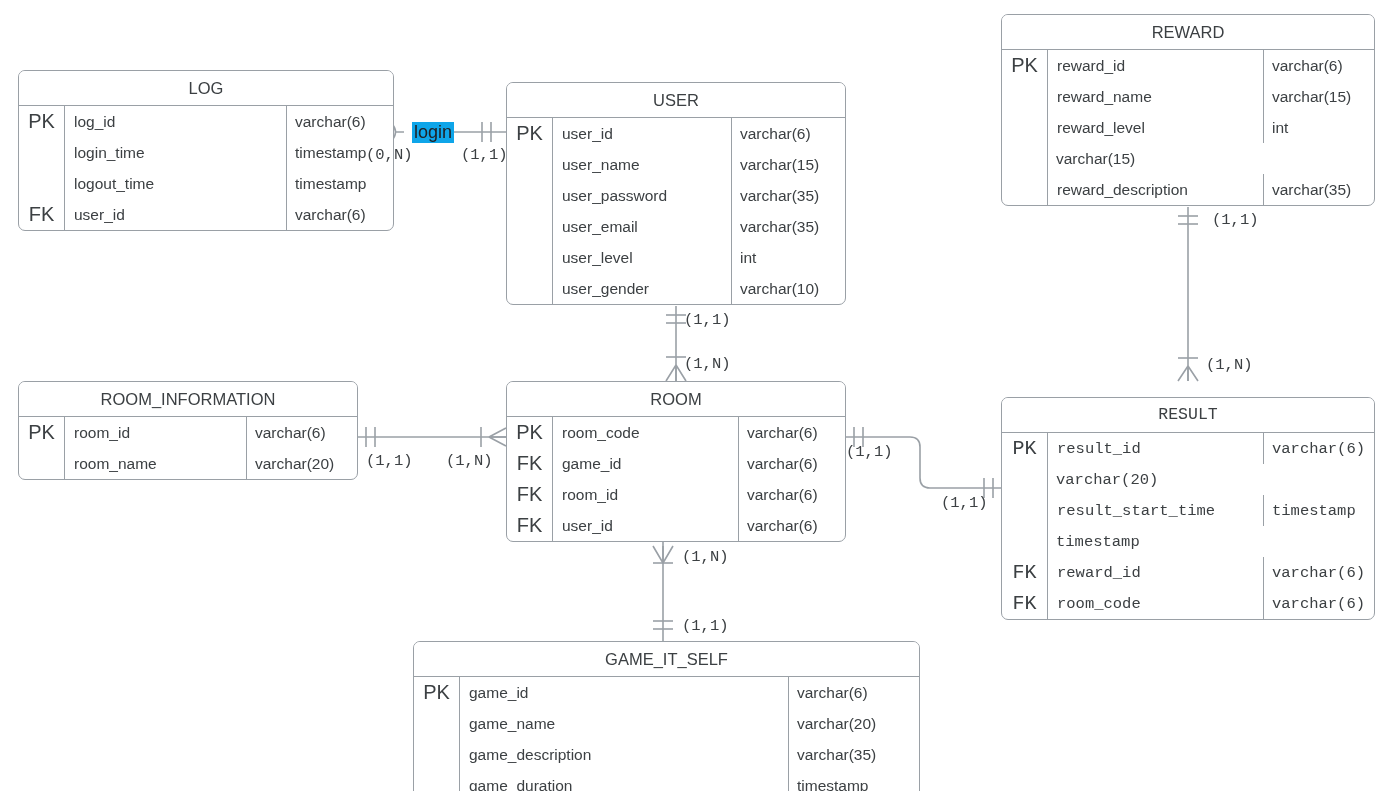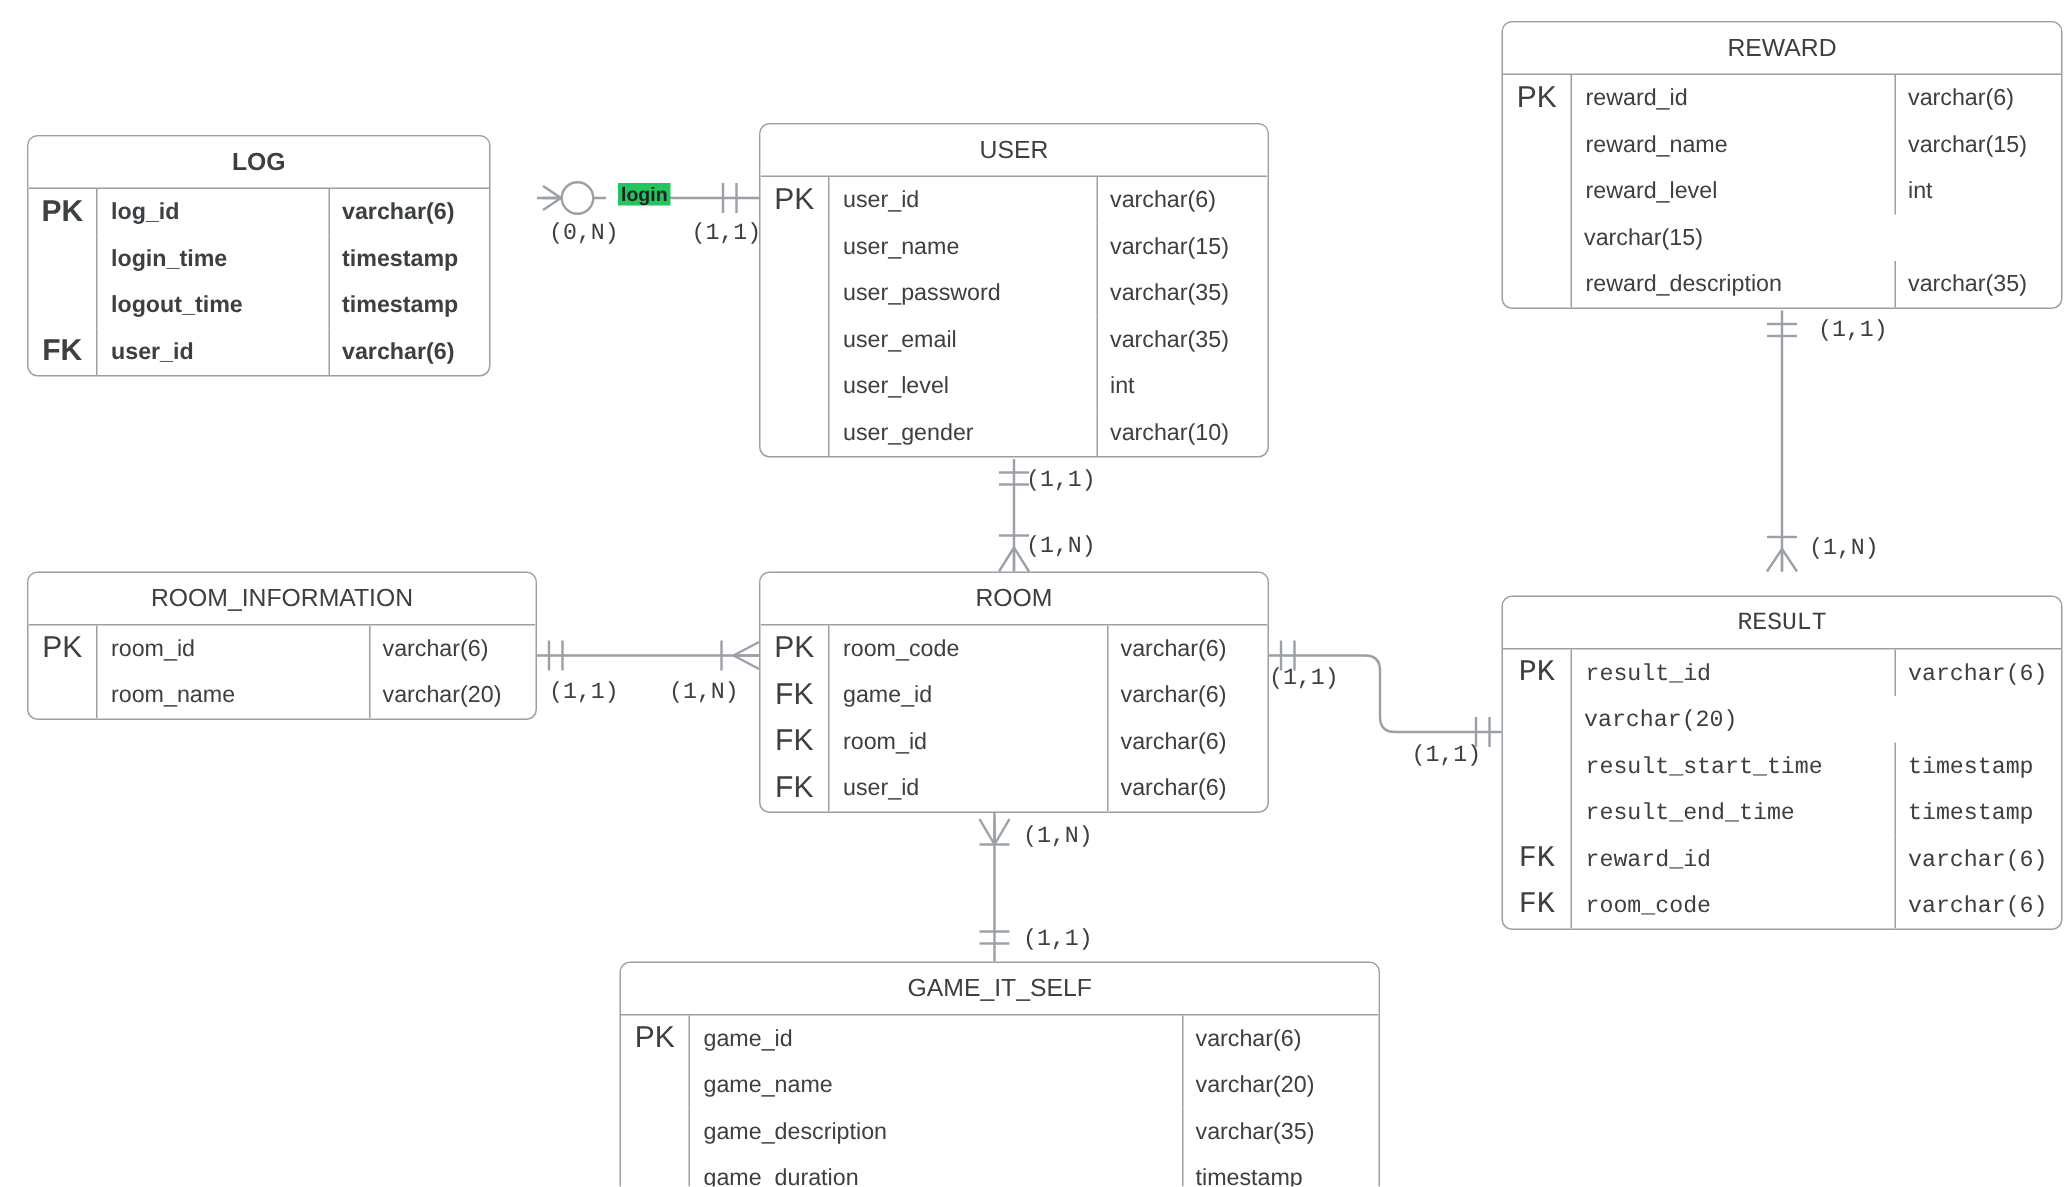--- a/index.html
+++ b/index.html
@@ -100,24 +100,24 @@
   .card-label {
     position: absolute;
     font-size: 15.5px;
     color: #3c4043;
     white-space: nowrap;
     z-index: 8;
     font-family: Liberation Mono, monospace;
   }
   .rel-label {
     position: absolute;
-    font-size: 13px;
-    font-weight: bold;
+    font-size: 18px;
+    font-weight: normal;
     color: #202124;
-    background: #22c55e;
+    background: #0ea5e9;
     padding: 0 2px;
     white-space: nowrap;
     z-index: 9;
   }
 </style>
 </head>
 <body>
 
 <svg id="canvas" viewBox="0 0 1377 791" xmlns="http://www.w3.org/2000/svg">
   <g stroke="#9aa0a6" stroke-width="1.6" fill="none" stroke-linecap="butt">
@@ -180,21 +180,21 @@
 
       <path d="M 663 563 L 653 546 M 663 563 L 673 546 M 663 563 L 663 546"></path>
       <line x1="653" y1="563" x2="673" y2="563"></line>
 
       <line x1="653" y1="621" x2="673" y2="621"></line>
       <line x1="653" y1="629" x2="673" y2="629"></line>
     </g>
   </g>
 </svg>
 
-<div class="entity e-log" style="left:18px; top:90px; width:309px;font-weight:bold;">
+<div class="entity e-log" style="left:18px; top:70px; width:376px;">
   <div class="title">LOG</div>
   <div class="rows">
     <div class="row">
       <div class="key kcol">PK</div>
       <div class="name">log_id</div>
       <div class="type">varchar(6)</div>
     </div>
     <div class="row">
       <div class="key kcol"></div>
       <div class="name">login_time</div>
@@ -333,21 +333,20 @@
       <div class="key kcol"></div>
       <div class="type">varchar(20)</div>
     </div>
     <div class="row">
       <div class="key kcol"></div>
       <div class="name">result_start_time</div>
       <div class="type">timestamp</div>
     </div>
     <div class="row">
       <div class="key kcol"></div>
-      <div class="name">result_end_time</div>
       <div class="type">timestamp</div>
     </div>
     <div class="row">
       <div class="key kcol">FK</div>
       <div class="name">reward_id</div>
       <div class="type">varchar(6)</div>
     </div>
     <div class="row">
       <div class="key kcol">FK</div>
       <div class="name">room_code</div>

